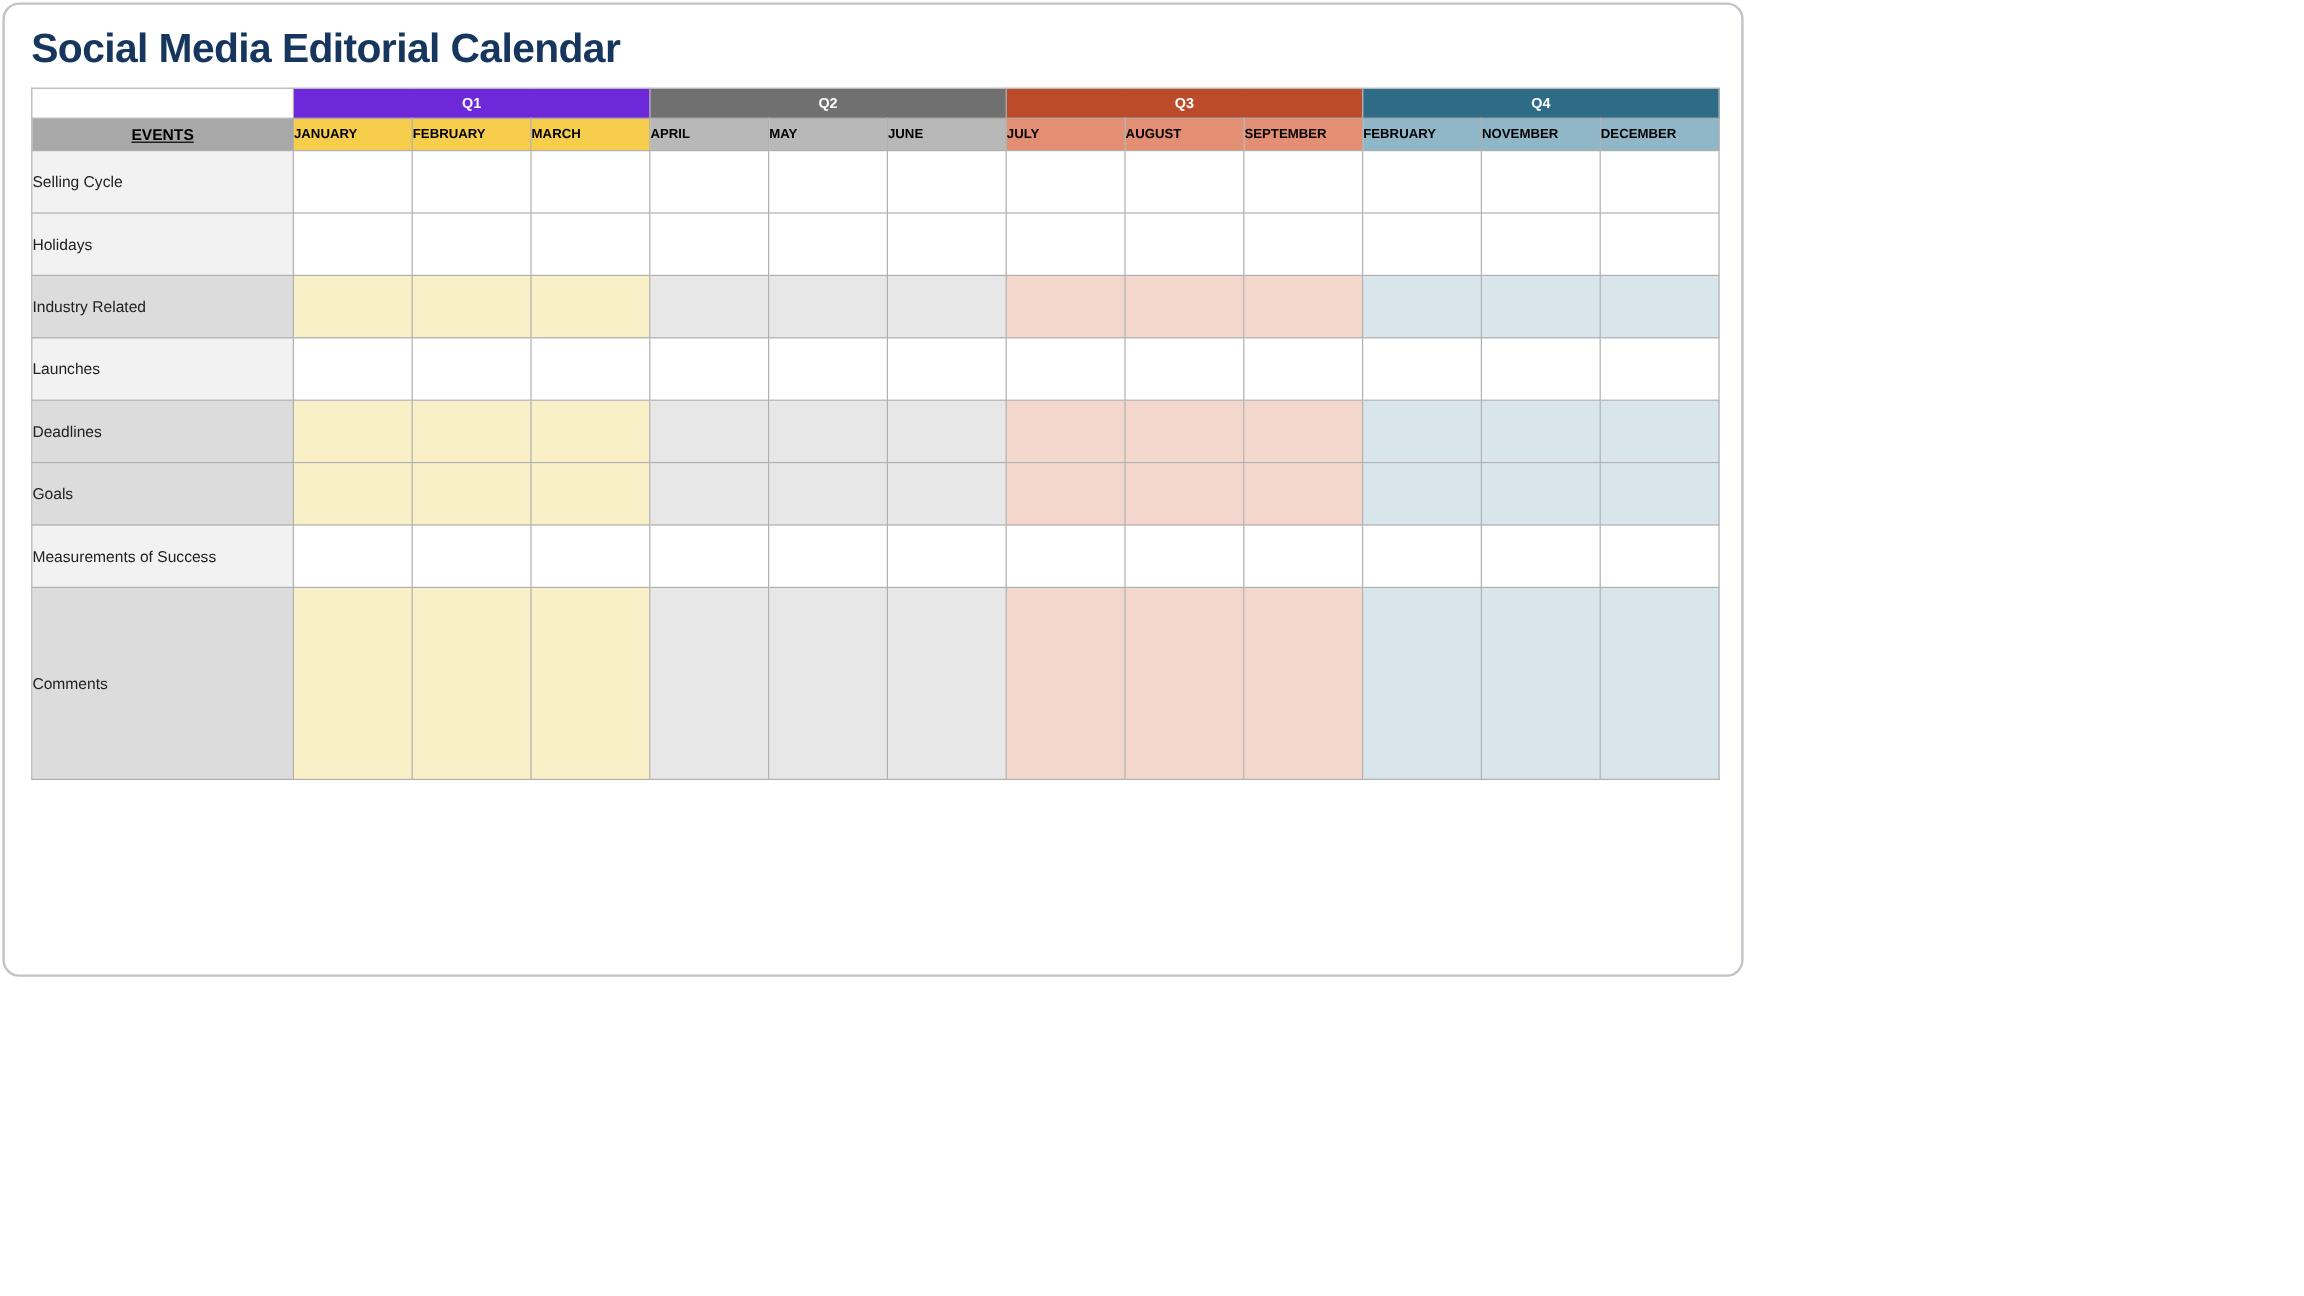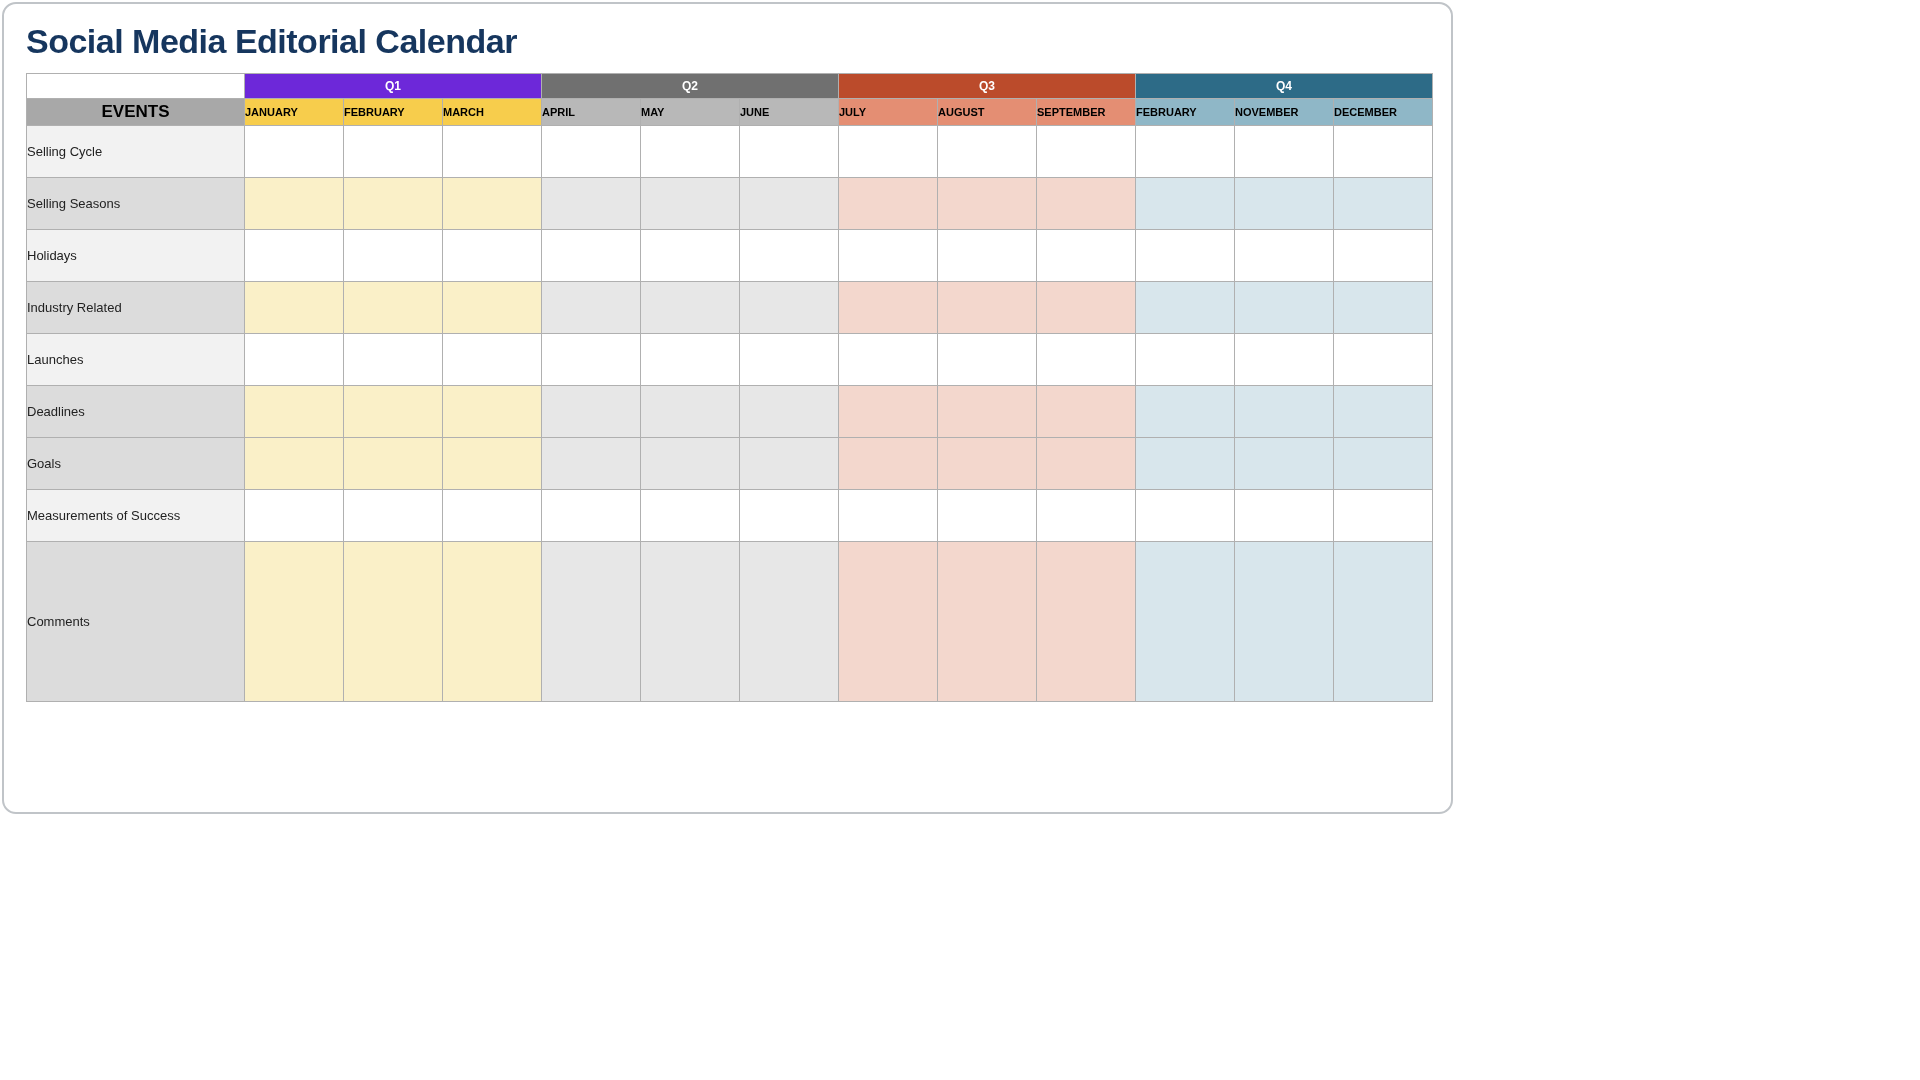--- a/index.html
+++ b/index.html
@@ -57,24 +57,25 @@
   }
   .q1bg{ background:#6d28d9; }
   .q2bg{ background:#707070; }
   .q3bg{ background:#bb4b2b;margin-top:22px; }
   .q4bg{ background:#2d6b87; }
 
   
   td.events-hdr{
     background:#a8a8a8;
     color:#000;
-    font-size:17px;
+    font-size:13px;
     font-weight:700;
     text-align:center;
     height:26px;
+    text-decoration:underline;
   }
   td.mhdr{
     font-size:11px;
     font-weight:700;
     text-align:left;
     height:26px;
   }
   .m-q1{ background:#f7cd4c; }
   .m-q2{ background:#b8b8b8; }
   .m-q3{ background:#e48e73; }
@@ -165,35 +166,20 @@
           <td class="cell cq2"></td>
           <td class="cell cq2"></td>
           <td class="cell cq2"></td>
           <td class="cell cq3"></td>
           <td class="cell cq3"></td>
           <td class="cell cq3"></td>
           <td class="cell cq4"></td>
           <td class="cell cq4"></td>
           <td class="cell cq4"></td>
         </tr>
-        <tr class="body alt">
-          <td class="rowlab">Selling Seasons</td>
-          <td class="cell cq1"></td>
-          <td class="cell cq1"></td>
-          <td class="cell cq1"></td>
-          <td class="cell cq2"></td>
-          <td class="cell cq2"></td>
-          <td class="cell cq2"></td>
-          <td class="cell cq3"></td>
-          <td class="cell cq3"></td>
-          <td class="cell cq3"></td>
-          <td class="cell cq4"></td>
-          <td class="cell cq4"></td>
-          <td class="cell cq4"></td>
-        </tr>
         <tr class="body">
           <td class="rowlab">Holidays</td>
           <td class="cell cq1"></td>
           <td class="cell cq1"></td>
           <td class="cell cq1"></td>
           <td class="cell cq2"></td>
           <td class="cell cq2"></td>
           <td class="cell cq2"></td>
           <td class="cell cq3"></td>
           <td class="cell cq3"></td>

